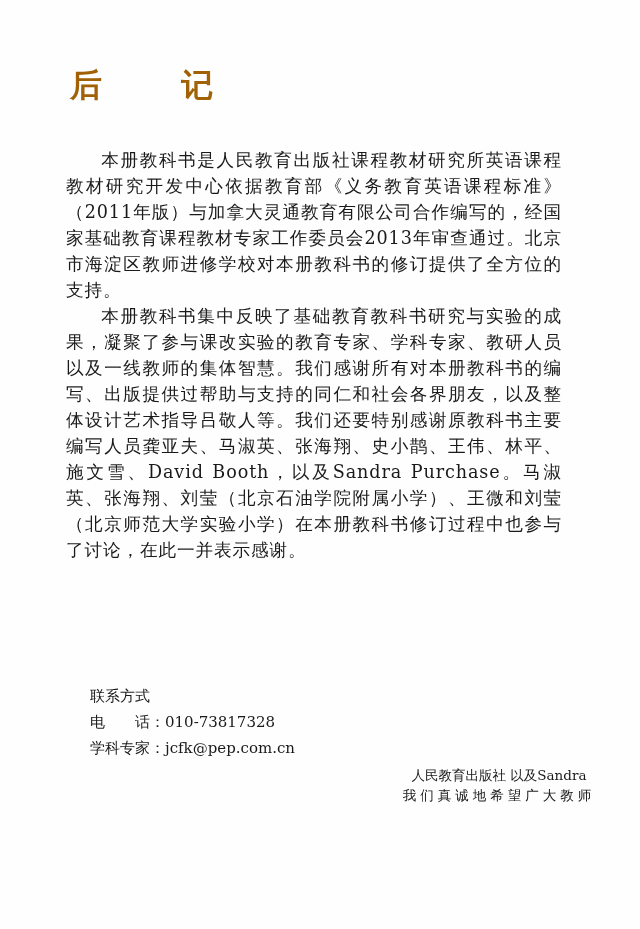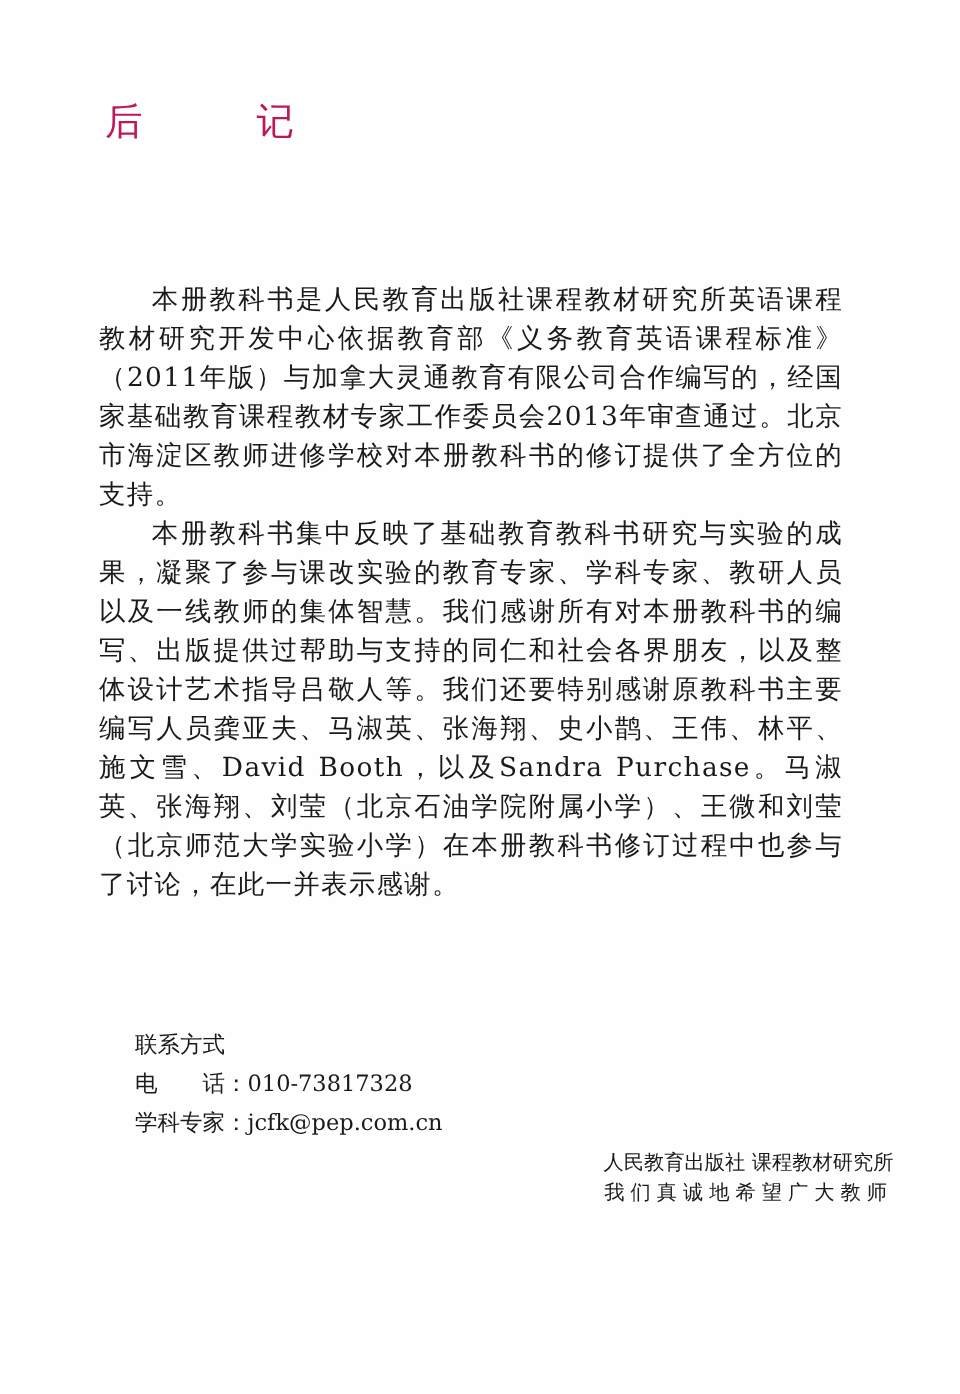--- a/index.html
+++ b/index.html
@@ -4,29 +4,28 @@
 <style>
   html, body { margin: 0; padding: 0; }
   body {
     width: 640px; height: 929px; background: #fefefe;
     position: relative; overflow: hidden;
     font-family: "DejaVu Serif", "Liberation Serif", serif;
     color: #1a1a1a;
   }
   .title {
     position: absolute; left: 70px; top: 64px;
-    font-size: 25px; letter-spacing: 34px; font-weight: normal;
+    font-size: 32px; letter-spacing: 34px; font-weight: bold;
     font-family: "DejaVu Sans", sans-serif;
-    color: #be185d;
+    color: #a16207;
   }
   .body {
     position: absolute; left: 66px; top: 147px; width: 496px;
     font-size: 17.6px; line-height: 26px; text-align: justify;
     letter-spacing: 0.9px;
-    margin-top: 40px;
   }
   .body p { margin: 0; text-indent: 2em; }
   .contact {
     position: absolute; left: 90px; top: 683px;
     font-size: 15px; line-height: 26px;
   }
   .contact .row { white-space: pre; }
   .sign {
     position: absolute; left: 394px; top: 765px; width: 210px;
     font-size: 13.5px; line-height: 20px; text-align: center;
@@ -43,15 +42,15 @@
   <p>本册教科书集中反映了基础教育教科书研究与实验的成果，凝聚了参与课改实验的教育专家、学科专家、教研人员以及一线教师的集体智慧。我们感谢所有对本册教科书的编写、出版提供过帮助与支持的同仁和社会各界朋友，以及整体设计艺术指导吕敬人等。我们还要特别感谢原教科书主要编写人员龚亚夫、马淑英、张海翔、史小鹊、王伟、林平、施文雪、David Booth，以及Sandra Purchase。马淑英、张海翔、刘莹（北京石油学院附属小学）、王微和刘莹（北京师范大学实验小学）在本册教科书修订过程中也参与了讨论，在此一并表示感谢。</p>
 </div>
 
 <div class="contact">
   <div class="row">联系方式</div>
   <div class="row"><span>电　　话：</span><span>010-73817328</span></div>
   <div class="row"><span>学科专家：</span><span>jcfk@pep.com.cn</span></div>
 </div>
 
 <div class="sign">
-  <div>人民教育出版社 课程教材研究所</div>
+  <div>人民教育出版社 以及Sandra</div>
   <div class="l2">我们真诚地希望广大教师</div>
 </div>
 
 </body></html>

